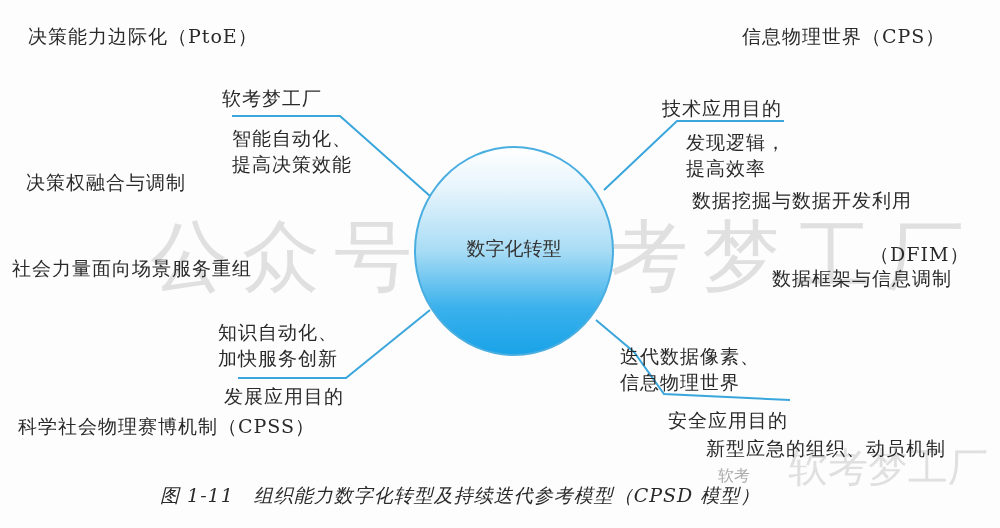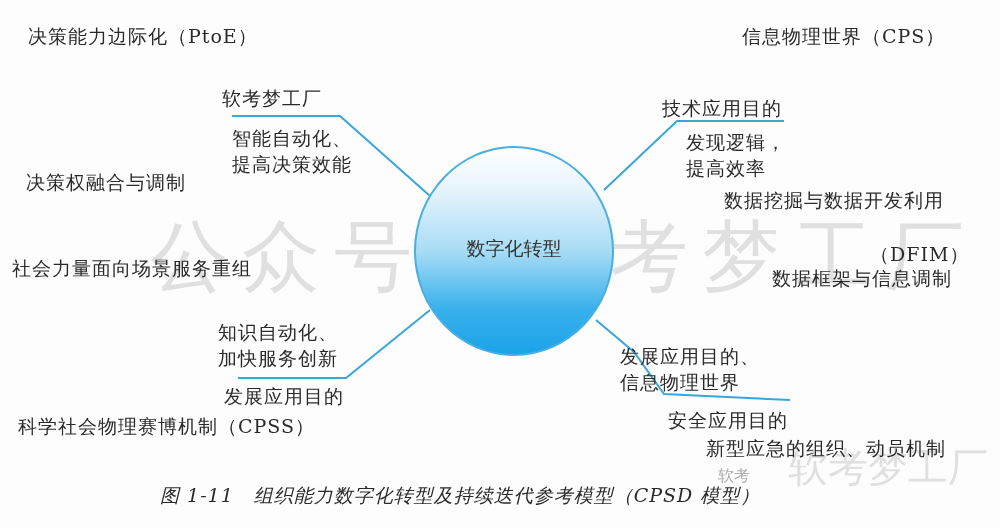--- a/index.html
+++ b/index.html
@@ -46,26 +46,26 @@
 <div class="t" style="left:232px;top:152px;">提高决策效能</div>
 
 <div class="t" style="left:662px;top:96px;">技术应用目的</div>
 <div class="t" style="left:686px;top:130px;">发现逻辑，</div>
 <div class="t" style="left:686px;top:156px;">提高效率</div>
 
 <div class="t" style="left:218px;top:320px;">知识自动化、</div>
 <div class="t" style="left:218px;top:346px;">加快服务创新</div>
 <div class="t" style="left:224px;top:384px;">发展应用目的</div>
 
-<div class="t" style="left:620px;top:344px;">发展应用目的、</div>
+<div class="t" style="left:620px;top:344px;">迭代数据像素、</div>
 <div class="t" style="left:620px;top:370px;">信息物理世界</div>
 <div class="t" style="left:668px;top:408px;">安全应用目的</div>
 
 <div class="t" style="left:26px;top:170px;">决策权融合与调制</div>
 <div class="t" style="left:12px;top:258px;font-family:Liberation Mono, monospace;">社会力量面向场景服务重组</div>
 
-<div class="t" style="left:724px;top:188px;">数据挖掘与数据开发利用</div>
+<div class="t" style="left:692px;top:188px;">数据挖掘与数据开发利用</div>
 <div class="t" style="left:870px;top:242px;">（DFIM）</div>
 <div class="t" style="left:772px;top:266px;">数据框架与信息调制</div>
 
 <div class="t" style="left:706px;top:436px;">新型应急的组织、动员机制</div>
 
 <div class="caption">图 1-11　组织能力数字化转型及持续迭代参考模型（CPSD 模型）</div>
 
 </body></html>

